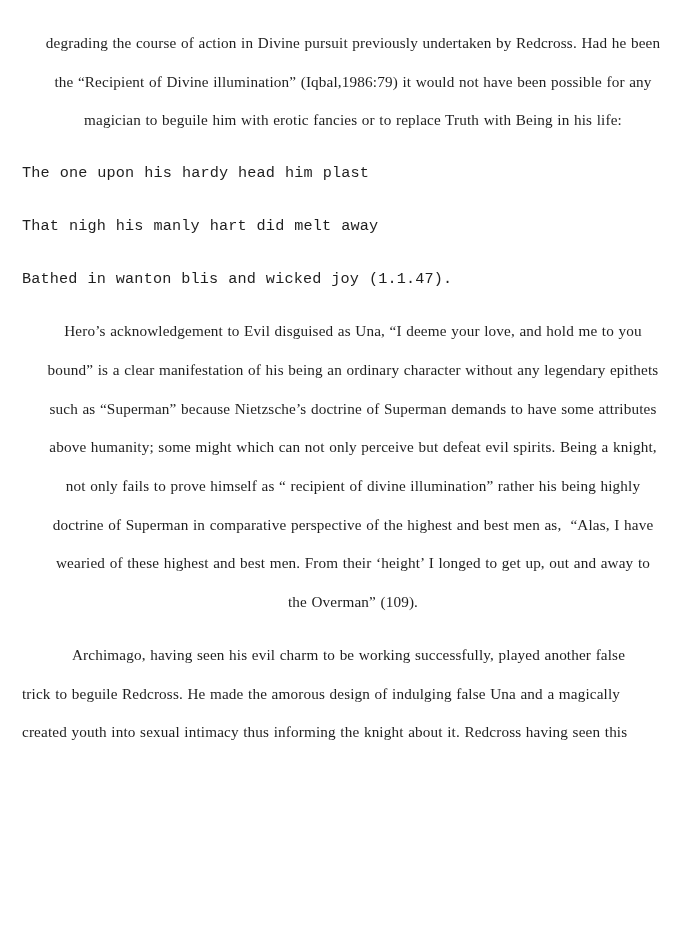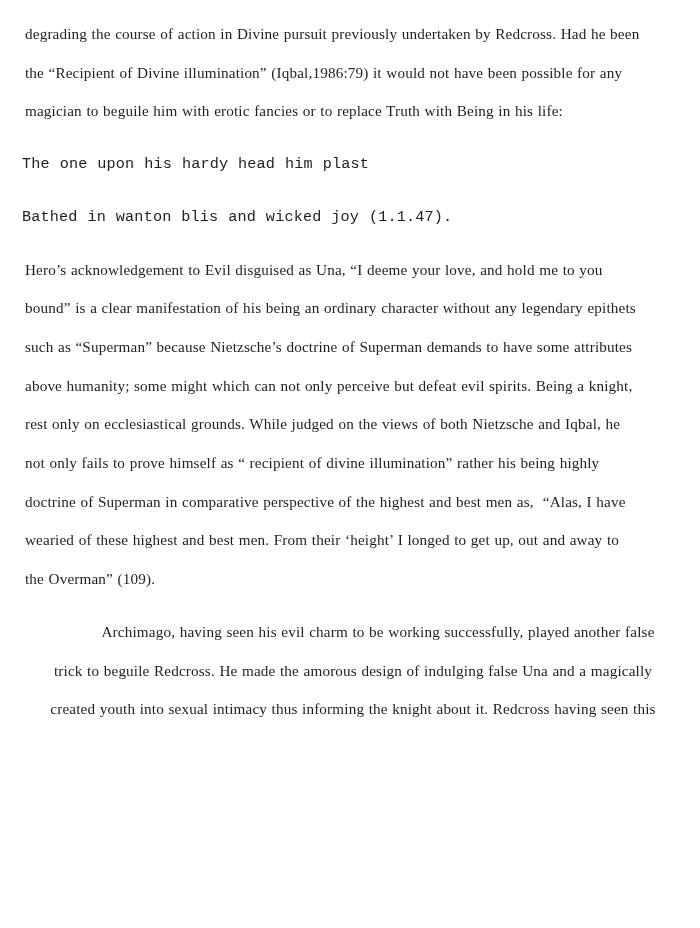--- a/index.html
+++ b/index.html
@@ -26,47 +26,49 @@
     padding: 12px 16px 0 22px;
     color: #1e1e1e;
   }
   .line {
     font-size: 15.2px;
     line-height: 38.7px;
     letter-spacing: 0.15px;
     word-spacing: 0.6px;
     white-space: pre;
   }
-  .paragraph { margin: 3px; }
+  .paragraph { margin: 12px; text-align: center; }
   .verse { margin: 14px 0; font-family: Liberation Mono, monospace; }
-  .paragraph-indented { margin-top: 14px; text-align: center; }
+  .paragraph-indented { margin-top: 14px; }
   .paragraph-indented .line:first-child { text-indent: 50px; }
 </style>
 </head>
 <body style="background: rgb(255, 255, 255);">
 
 <main class="page">
   <article class="doc" id="doc-body" style="color: rgb(30, 30, 30);">
       <div class="paragraph">
         <div class="line">degrading the course of action in Divine pursuit previously undertaken by Redcross. Had he been</div>
         <div class="line">the “Recipient of Divine illumination” (Iqbal,1986:79) it would not have been possible for any</div>
         <div class="line">magician to beguile him with erotic fancies or to replace Truth with Being in his life:</div>
       </div>
       <div class="verse">
         <div class="line">The one upon his hardy head him plast</div>
       </div>
       <div class="verse">
+        <div class="line">That nigh his manly hart did melt away</div>
+      </div>
+      <div class="verse">
         <div class="line">Bathed in wanton blis and wicked joy (1.1.47).</div>
       </div>
       <div class="paragraph">
         <div class="line">Hero’s acknowledgement to Evil disguised as Una, “I deeme your love, and hold me to you</div>
         <div class="line">bound” is a clear manifestation of his being an ordinary character without any legendary epithets</div>
         <div class="line">such as “Superman” because Nietzsche’s doctrine of Superman demands to have some attributes</div>
         <div class="line">above humanity; some might which can not only perceive but defeat evil spirits. Being a knight,</div>
-        <div class="line">rest only on ecclesiastical grounds. While judged on the views of both Nietzsche and Iqbal, he</div>
         <div class="line">not only fails to prove himself as “ recipient of divine illumination” rather his being highly</div>
         <div class="line">doctrine of Superman in comparative perspective of the highest and best men as,  “Alas, I have</div>
         <div class="line">wearied of these highest and best men. From their ‘height’ I longed to get up, out and away to</div>
         <div class="line">the Overman” (109).</div>
       </div>
       <div class="paragraph-indented">
         <div class="line">Archimago, having seen his evil charm to be working successfully, played another false</div>
         <div class="line">trick to beguile Redcross. He made the amorous design of indulging false Una and a magically</div>
         <div class="line">created youth into sexual intimacy thus informing the knight about it. Redcross having seen this</div>
       </div>

